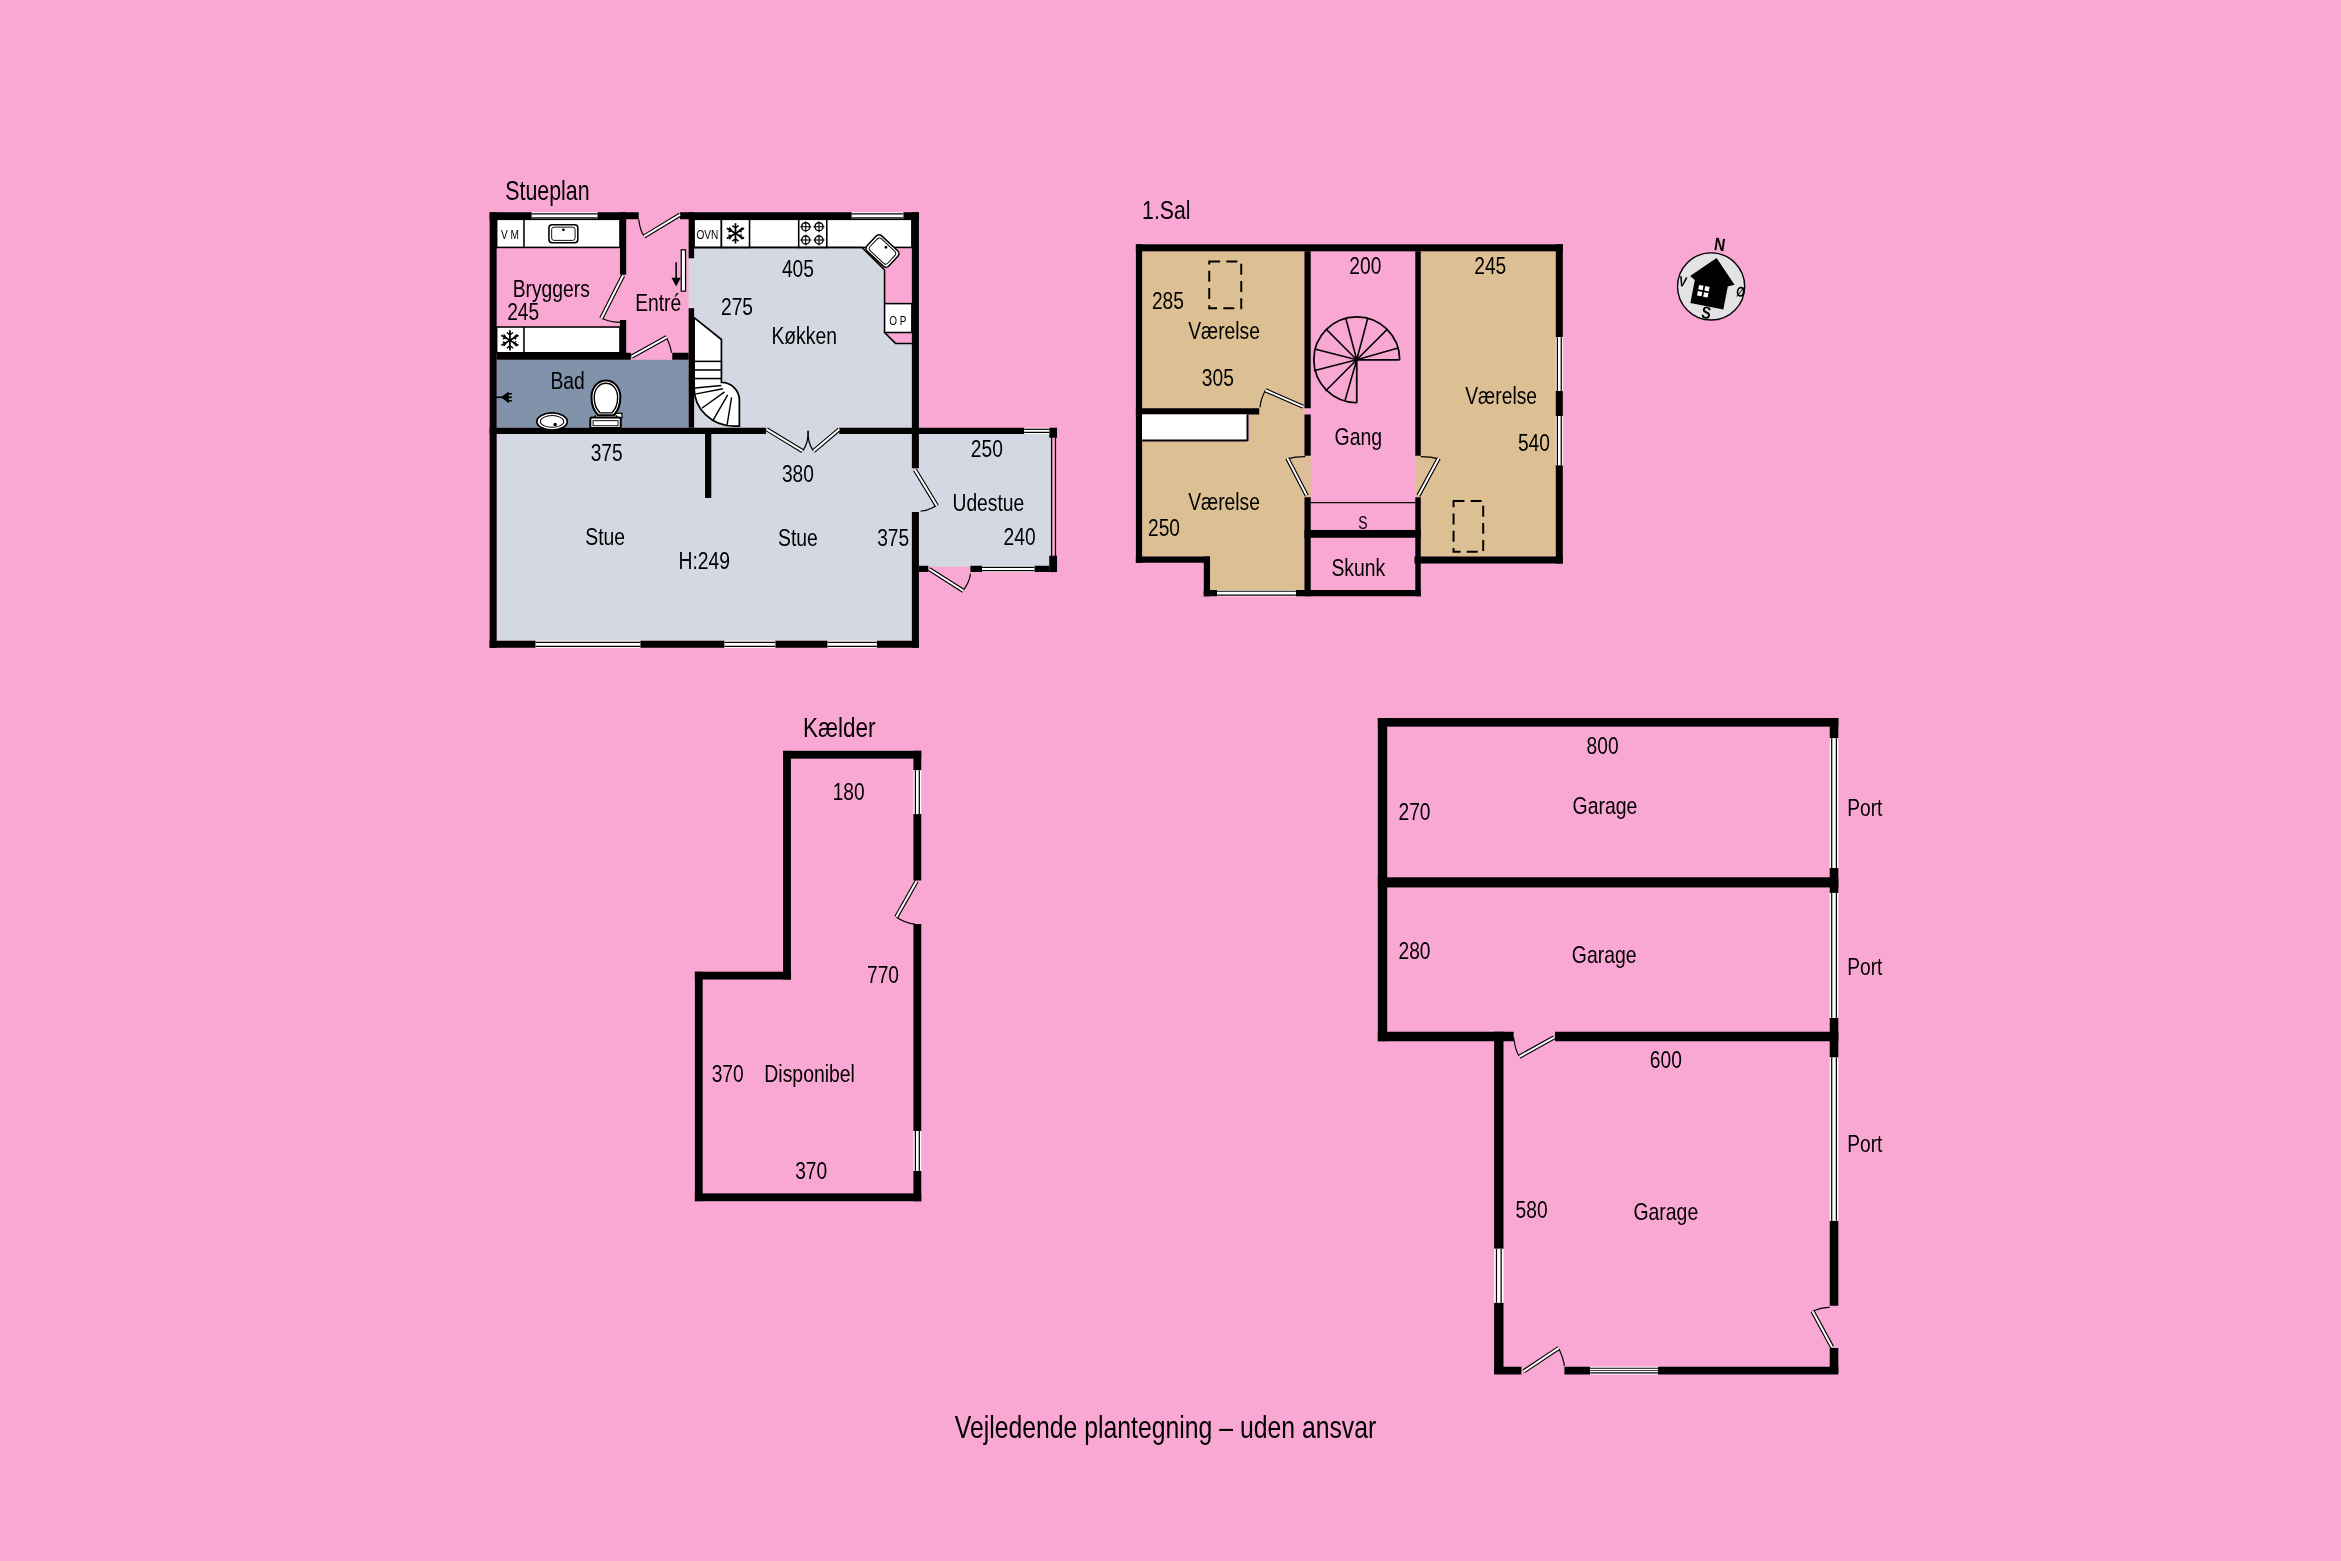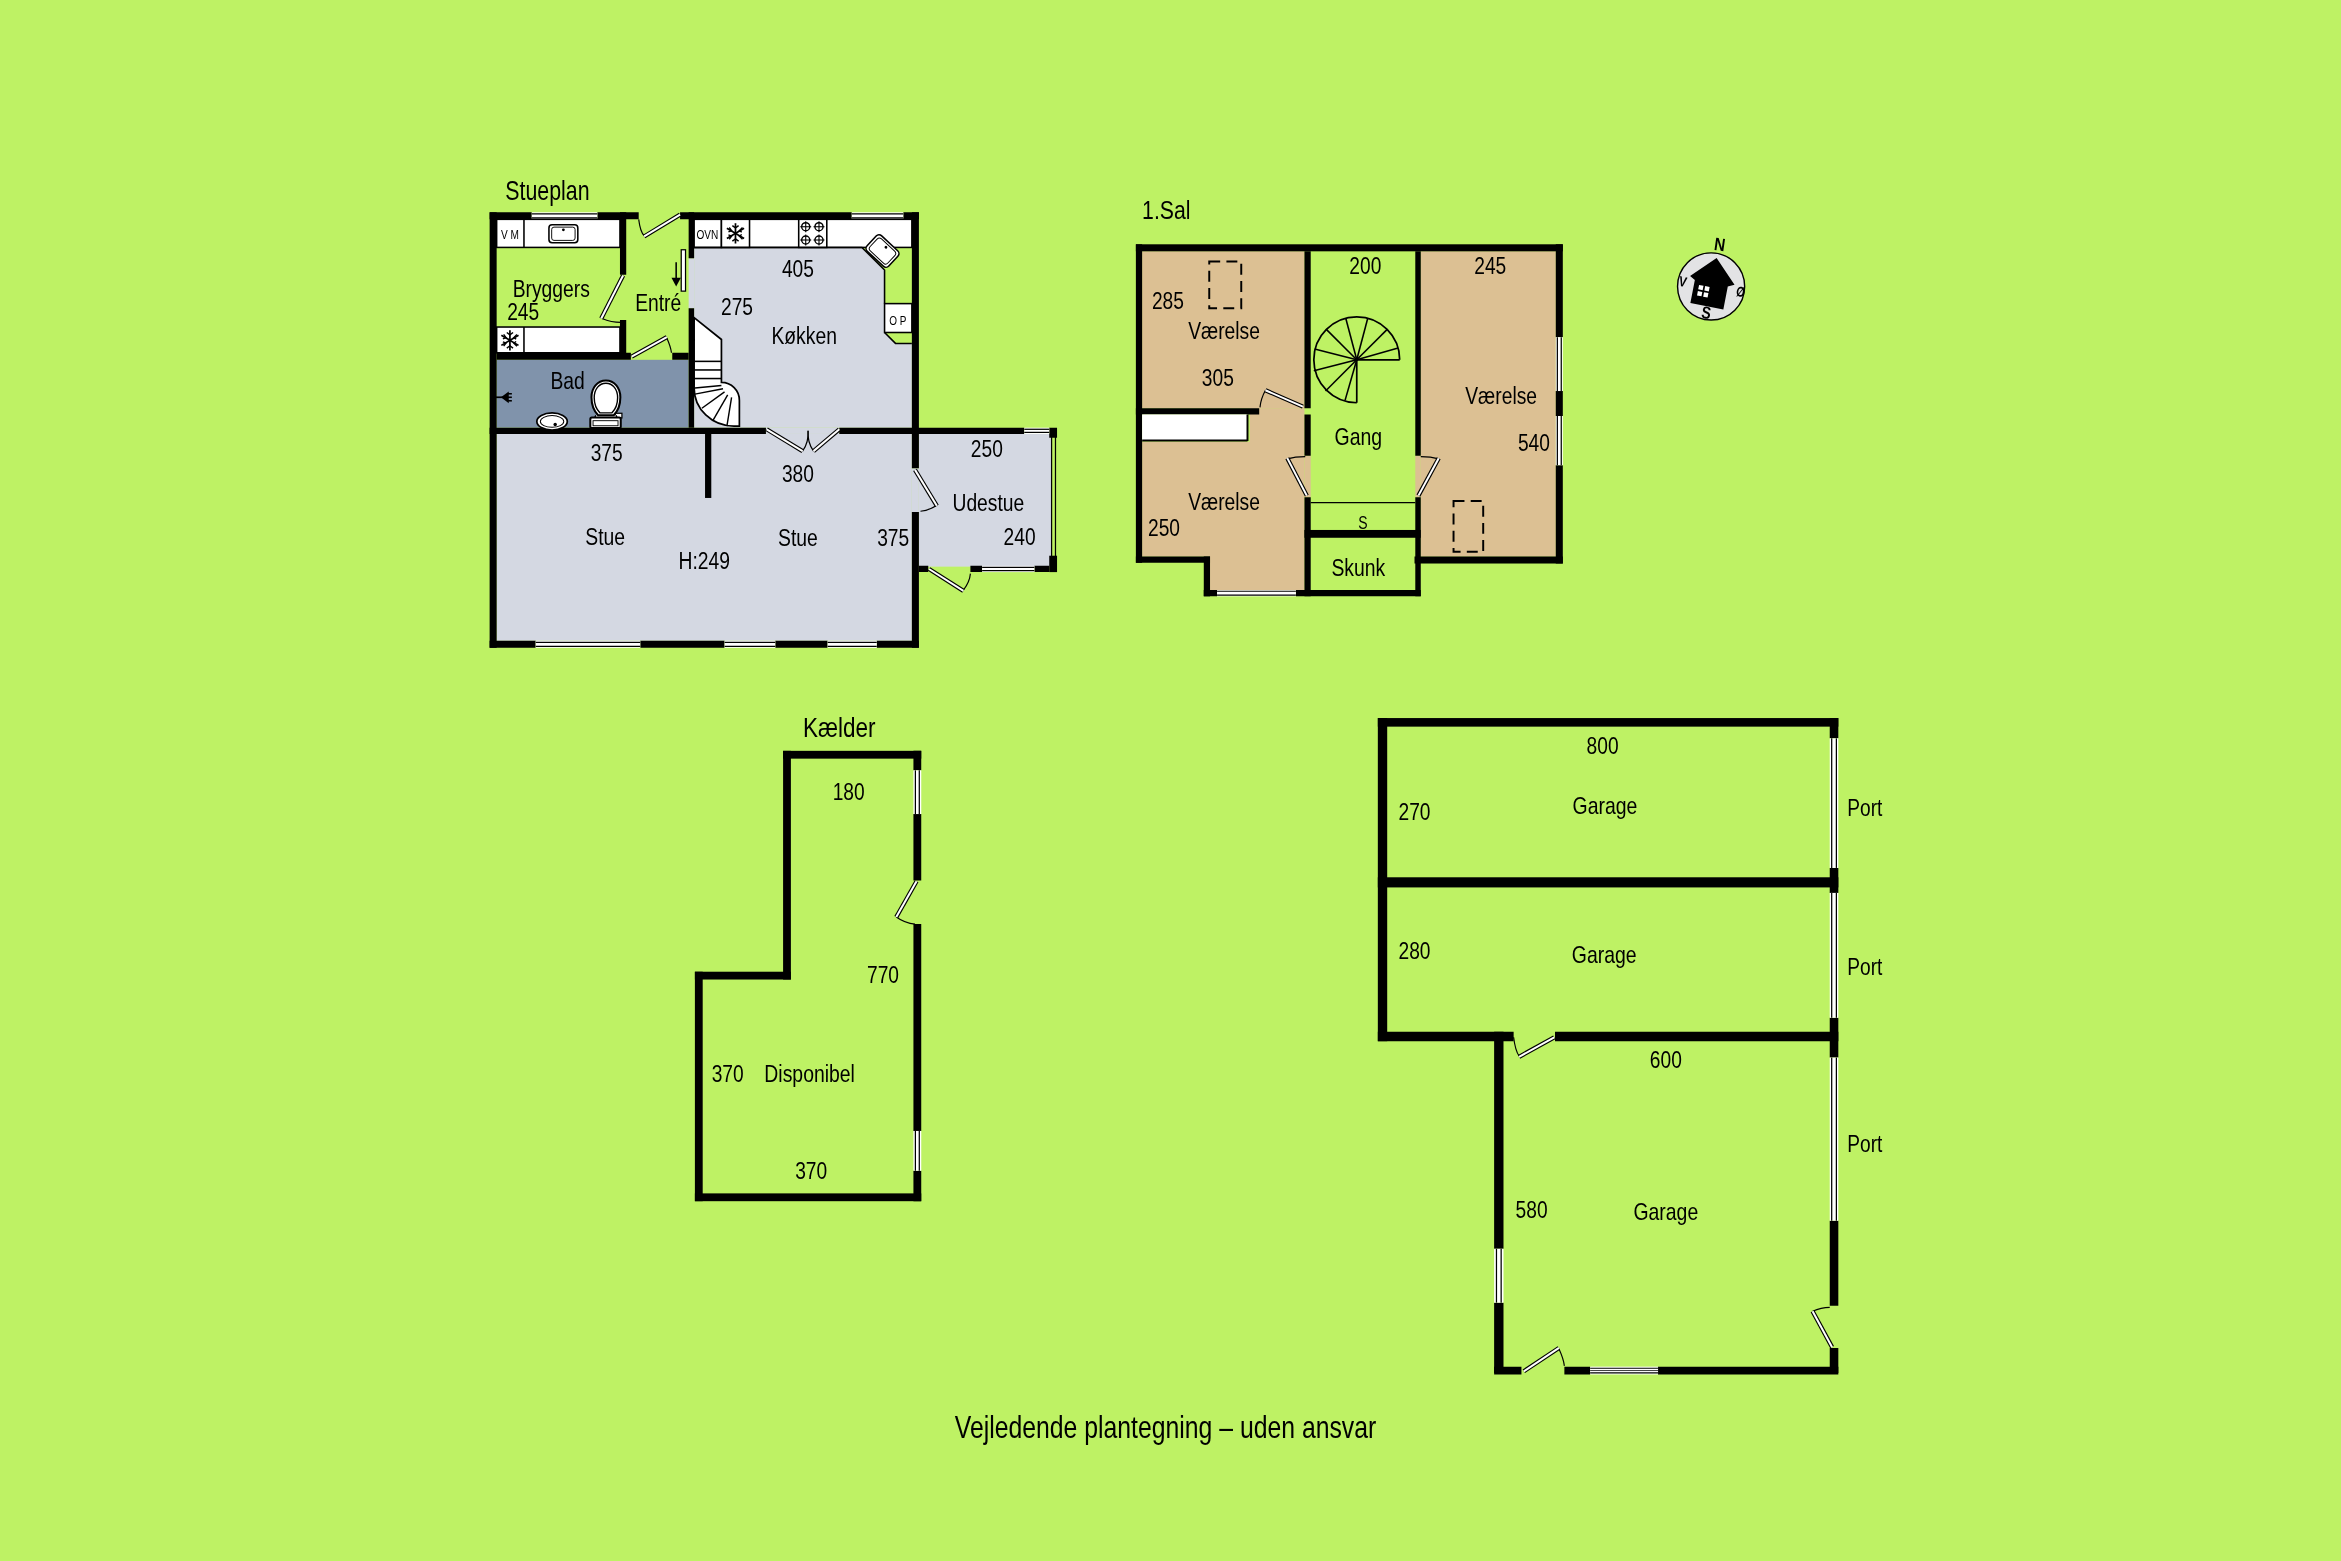--- a/index.html
+++ b/index.html
@@ -1,16 +1,16 @@
 <!DOCTYPE html>
 <html style="font-size:12.5px"><head>
 <meta charset="utf-8">
 <style>
 html,body{margin:0;padding:0;background:#ffffff;}
-#page{position:relative;width:2342px;height:1561px;background:#bef264;overflow:hidden;
+#page{position:relative;width:2342px;height:1561px;background:#f9a8d4;overflow:hidden;
 font-family:"Liberation Sans", sans-serif;}
 svg{position:absolute;top:0;left:0;}
 text{font-family:"Liberation Sans", sans-serif;fill:#000;}
 </style>
 </head>
 <body>
 <div id="page">
 <svg width="2342" height="1561" viewBox="0 0 3000 2000">
 
 <g id="stueplan">

